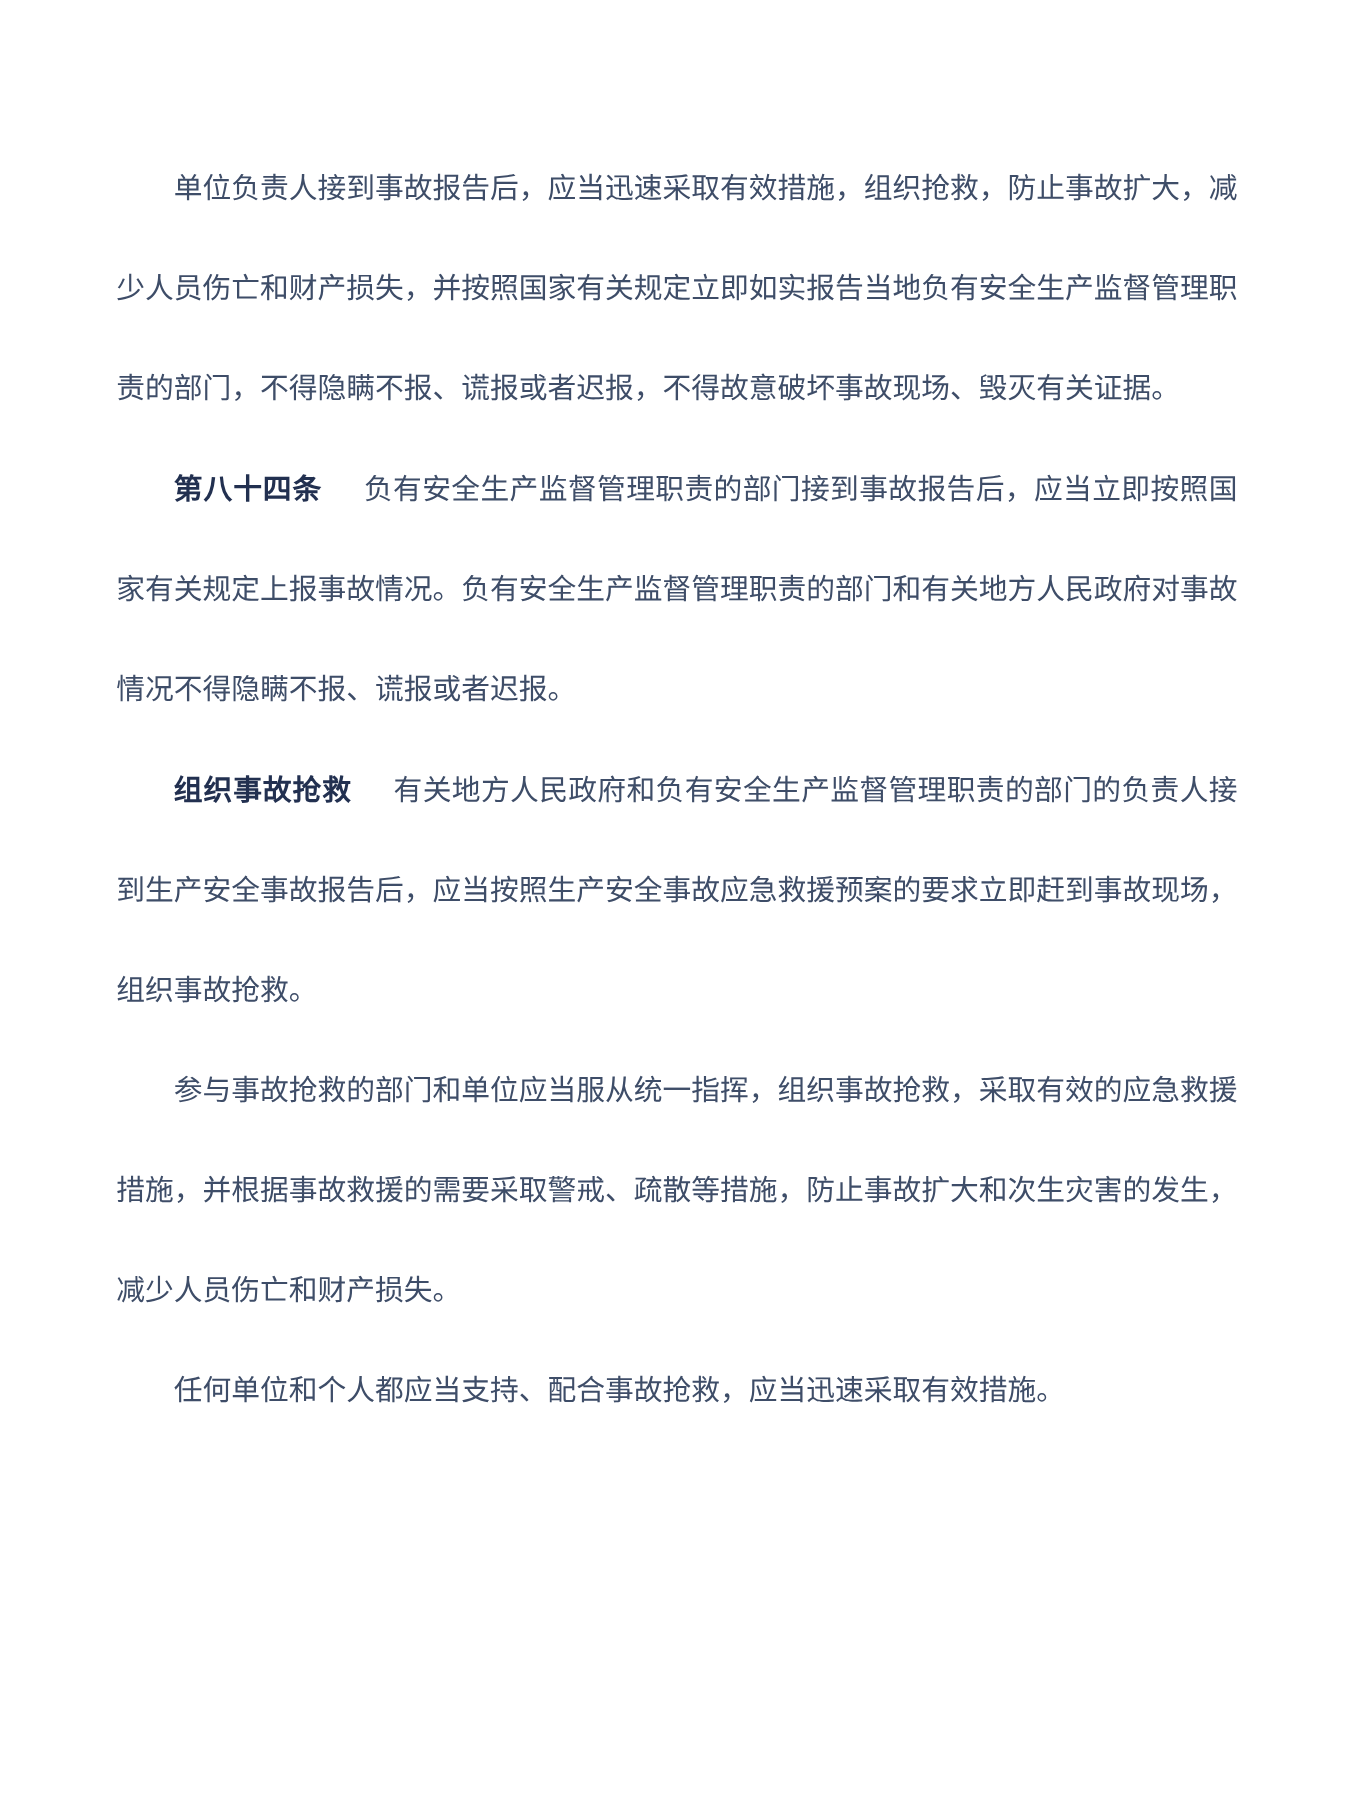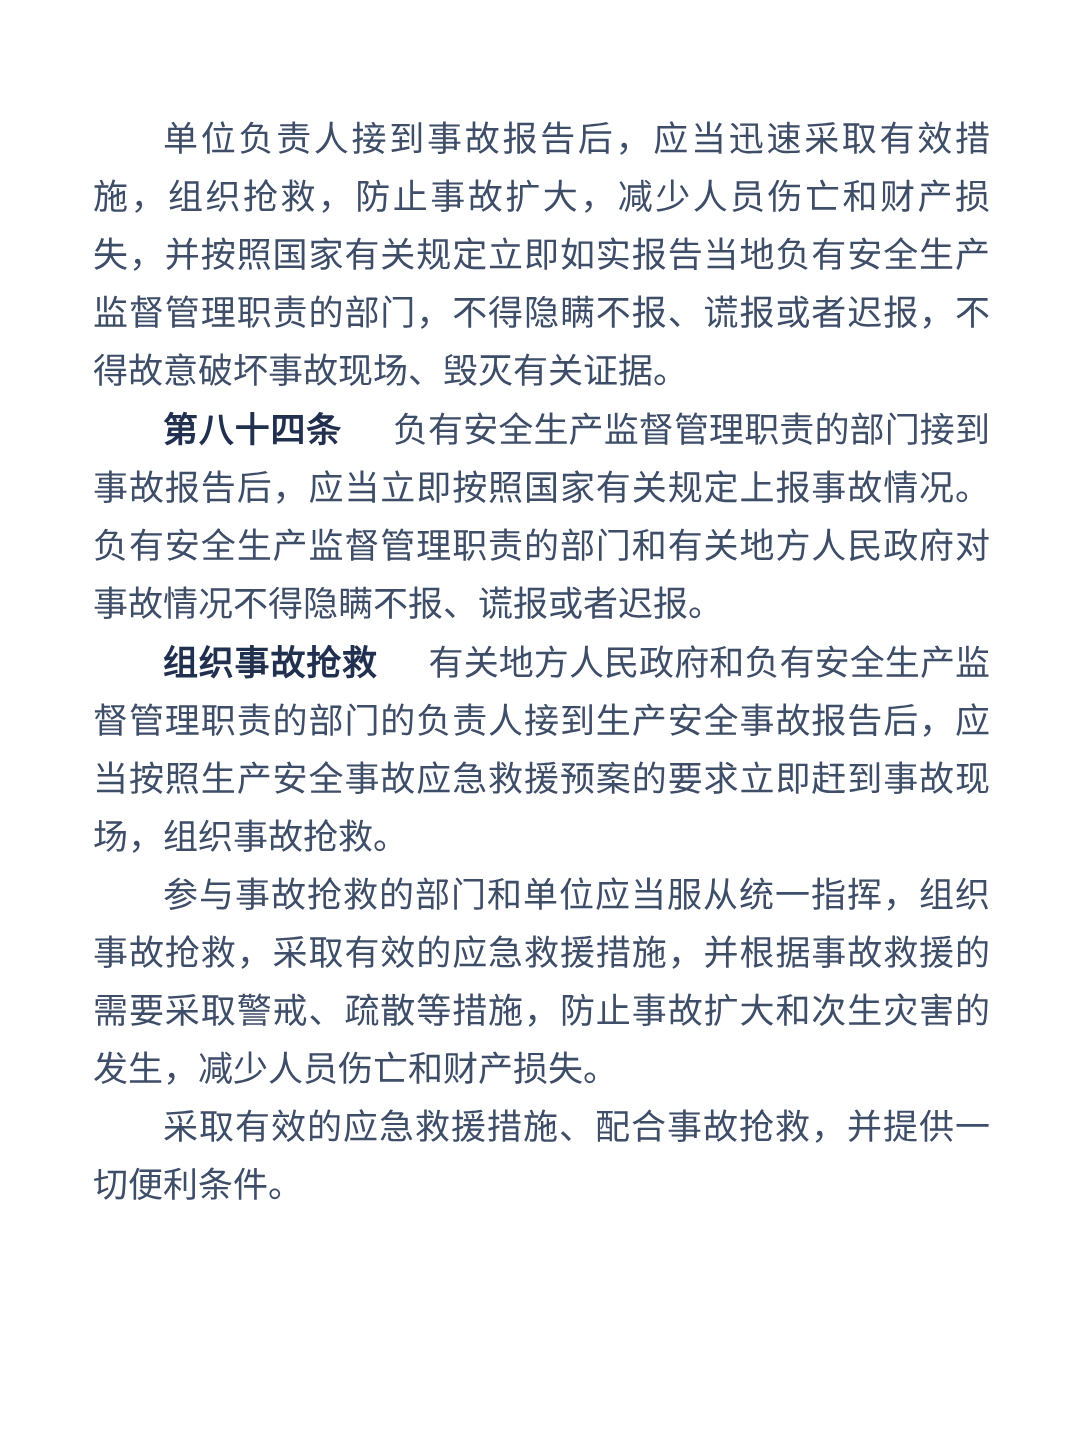--- a/index.html
+++ b/index.html
@@ -16,22 +16,22 @@
     padding: 111px 90px 0 93px;
     overflow: hidden;
   }
   .doc-body {
     width: 897px;
   }
   p.para {
     margin: 0;
     padding: 0;
     font-family: "Liberation Serif", "DejaVu Serif", serif;
-    font-size: 35px;
-    line-height: 58px;
+    font-size: 23px;
+    line-height: 80px;
     color: #3e4d68;
     text-align: justify;
     text-indent: 2em;
     word-break: break-all;
   }
   .article-no {
     font-family: "Liberation Sans", "DejaVu Sans", sans-serif;
     font-weight: 700;
     color: #223050;
     margin-right: 1.45em;
@@ -47,16 +47,16 @@
 
     <p class="para"><span>单位负责人接到事故报告后，应当迅速采取有效措施，组织抢救，防止事故扩大，减少人员伤亡和财产损失，并按照国家有关规定立即如实报告当地负有安全生产监督管理职责的部门，不得隐瞒不报、谎报或者迟报，不得故意破坏事故现场、毁灭有关证据。</span></p>
 
     <p class="para"><span class="article-no">第八十四条</span><span>负有安全生产监督管理职责的部门接到事故报告后，应当立即按照国家有关规定上报事故情况。负有安全生产监督管理职责的部门和有关地方人民政府对事故情况不得隐瞒不报、谎报或者迟报。</span></p>
 
     <p class="para"><span class="article-no">组织事故抢救</span><span>有关地方人民政府和负有安全生产监督管理职责的部门的负责人接到生产安全事故报告后，应当按照生产安全事故应急救援预案的要求立即赶到事故现场，组织事故抢救。</span></p>
 
     <p class="para"><span>参与事故抢救的部门和单位应当服从统一指挥，组织事故抢救，采取有效的应急救援措施，并根据事故救援的需要采取警戒、疏散等措施，防止事故扩大和次生灾害的发生，减少人员伤亡和财产损失。</span></p>
 
 
-    <p class="para"><span>采取有效的应急救援措施、配合事故抢救，并提供一切便利条件。</span></p>
+    <p class="para"><span>任何单位和个人都应当支持、配合事故抢救，应当迅速采取有效措施。</span></p>
 
   </div>
 </div>
 
 </body></html>

